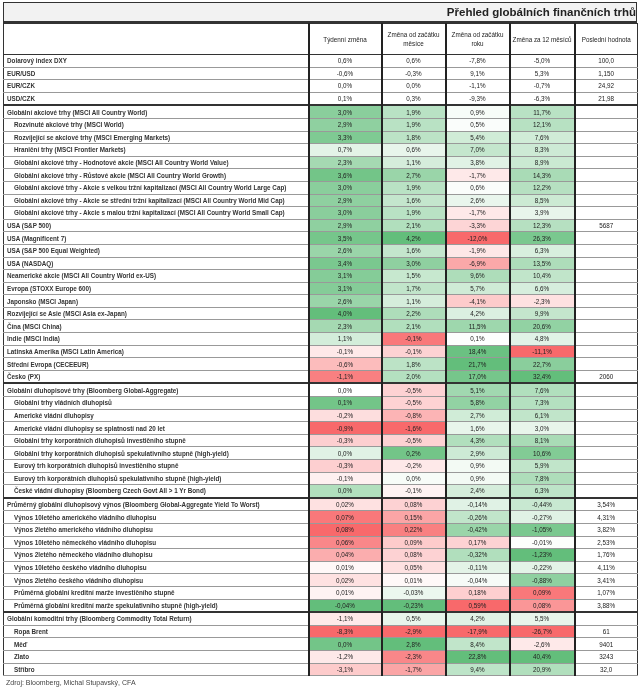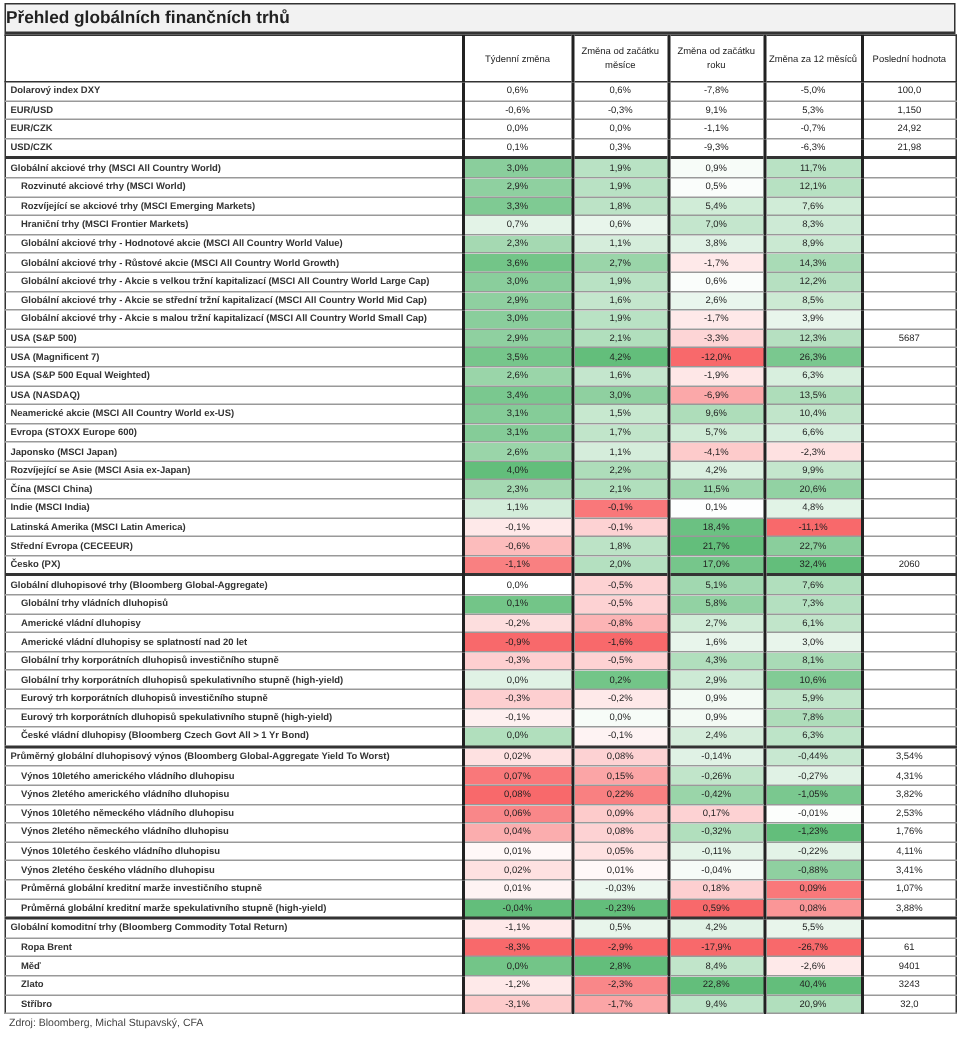--- a/index.html
+++ b/index.html
@@ -1,18 +1,18 @@
 <!DOCTYPE html>
 <html><head>
 <meta charset="utf-8">
 <style>
   html, body { margin: 0; padding: 0; background: #ffffff; }
   body { width: 640px; height: 691px; overflow: hidden; font-family: "Liberation Sans", sans-serif; color: #222; }
   .wrap { position: absolute; left: 3px; top: 2px; width: 634px; }
-  .title { height: 18px; border: 1px solid #333; border-bottom: 2px solid #333; background: #f2f2f2; text-align: left; font-size: 11.5px; font-weight: bold; line-height: 18px; }
+  .title { height: 18px; border: 1px solid #333; border-bottom: 2px solid #333; background: #f2f2f2; text-align: right; font-size: 11.5px; font-weight: bold; line-height: 18px; }
   table { border-collapse: collapse; width: 634px; table-layout: fixed; }
   col.c0 { width: 305px; }
   col.c1 { width: 73px; }
   col.c2 { width: 64px; }
   col.c3 { width: 64px; }
   col.c4 { width: 65px; }
   col.c5 { width: 63px; }
   th { font-size: 6.3px; font-weight: normal; border: 1px solid #333; border-left: 2px solid #222; height: 30px; padding: 0 2px; text-align: center; line-height: 9px; background: #fff; }
   th.c0 { border-left: 1px solid #333; }
   td { font-size: 6.3px; height: 11.6px; padding: 0; border-top: 1px solid #999; border-bottom: 1px solid #999; border-left: 2px solid #222; text-align: center; line-height: 11px; white-space: nowrap; overflow: hidden; }

